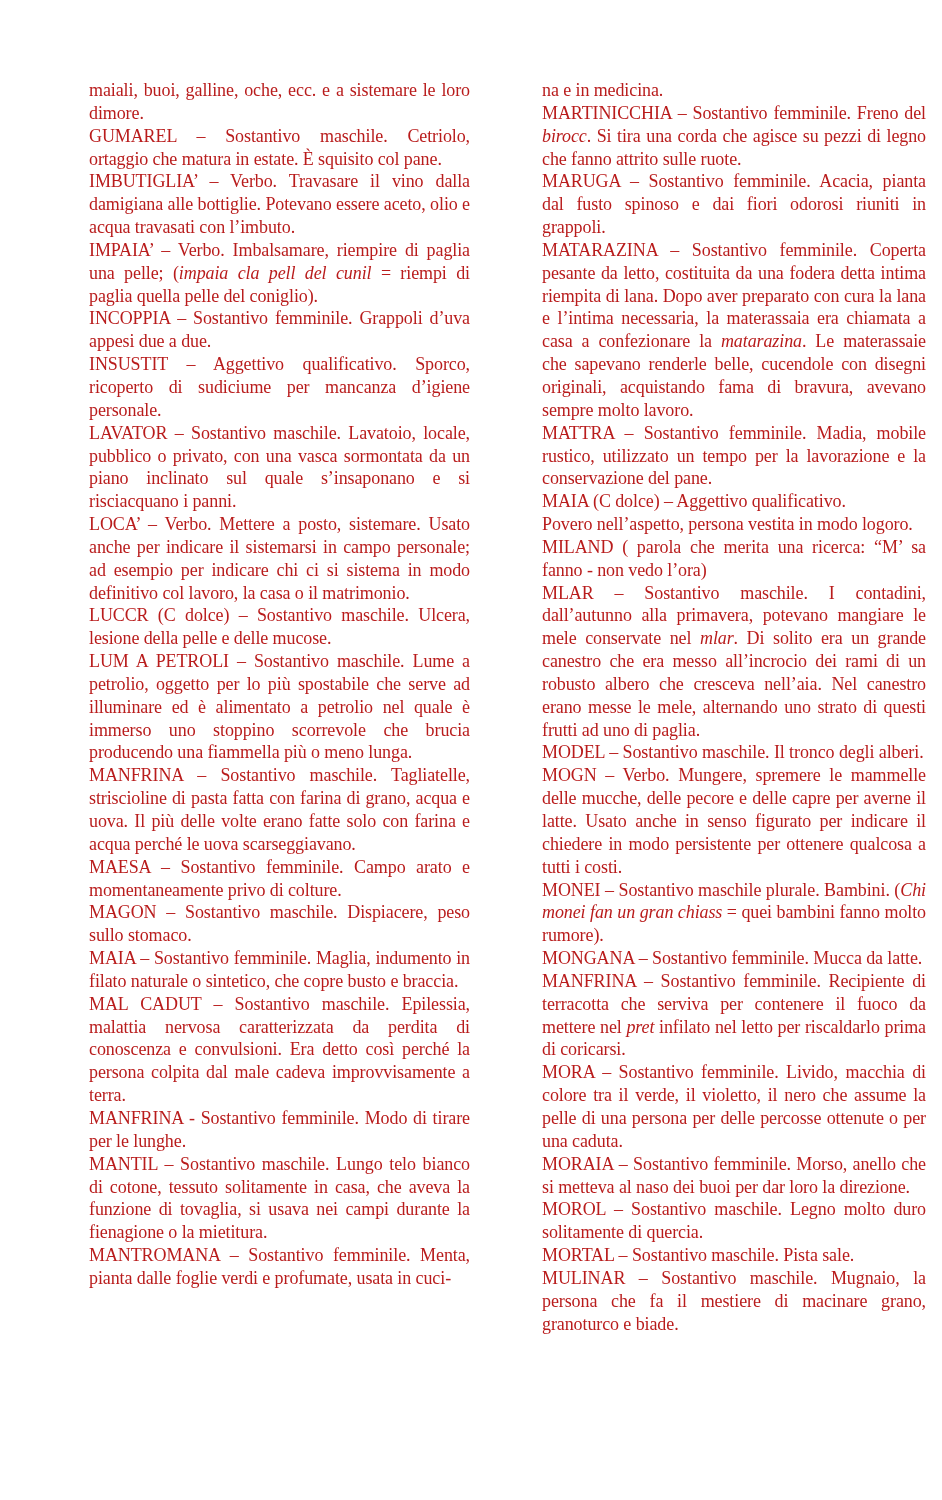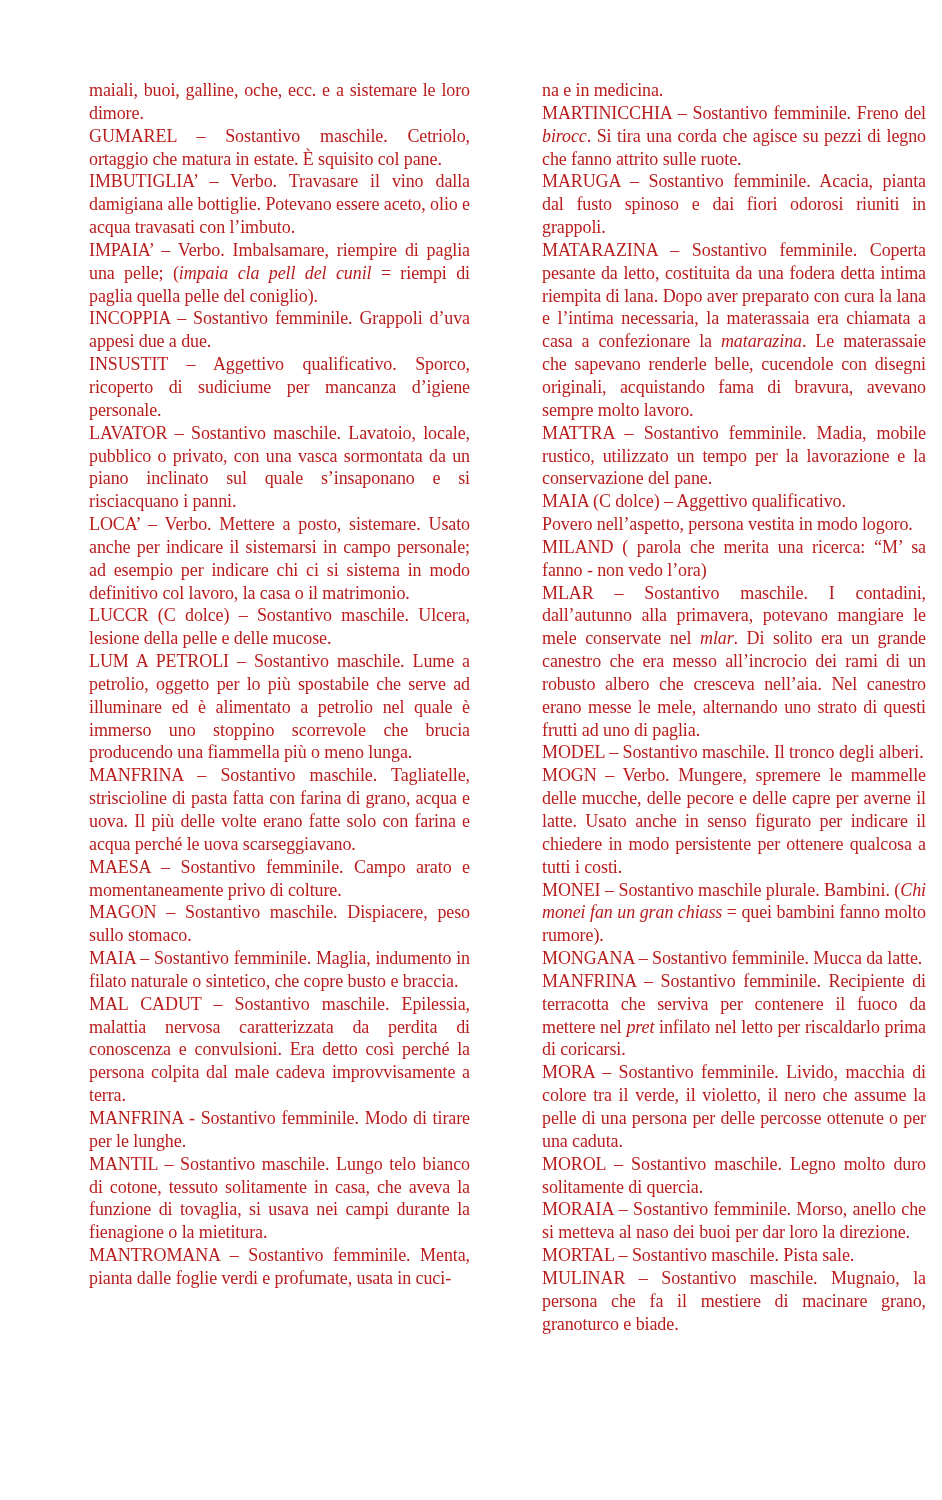--- a/index.html
+++ b/index.html
@@ -67,18 +67,18 @@
       <p class="entry"><span class="b">MAIA</span><span class=""> (C dolce) – Aggettivo qualificativo.</span></p>
       <p class="entry"><span class="">Povero nell’aspetto, persona vestita in modo logoro.</span></p>
       <p class="entry"><span class="b">MILAND ( parola che merita una ricerca: “M’ sa fanno - non vedo l’ora)</span></p>
       <p class="entry"><span class="b">MLAR</span><span class=""> – Sostantivo maschile. I contadini, dall’autunno alla primavera, potevano mangiare le mele conservate nel </span><span class=" i">mlar</span><span class="">. Di solito era un grande canestro che era messo all’incrocio dei rami di un robusto albero che cresceva nell’aia. Nel canestro erano messe le mele, alternando uno strato di questi frutti ad uno di paglia.</span></p>
       <p class="entry"><span class="b">MODEL</span><span class=""> – Sostantivo maschile. Il tronco degli alberi.</span></p>
       <p class="entry"><span class="b">MOGN</span><span class=""> – Verbo. Mungere, spremere le mammelle delle mucche, delle pecore e delle capre per averne il latte. Usato anche in senso figurato per indicare il chiedere in modo persistente per ottenere qualcosa a tutti i costi.</span></p>
       <p class="entry"><span class="b">MONEI</span><span class=""> – Sostantivo maschile plurale. Bambini. (</span><span class=" i">Chi monei fan un gran chiass</span><span class=""> = quei bambini fanno molto rumore).</span></p>
       <p class="entry"><span class="b">MONGANA</span><span class=""> – Sostantivo femminile. Mucca da latte.</span></p>
       <p class="entry"><span class="b">MANFRINA</span><span class=""> – Sostantivo femminile. Recipiente di terracotta che serviva per contenere il fuoco da mettere nel </span><span class=" i">pret</span><span class=""> infilato nel letto per riscaldarlo prima di coricarsi.</span></p>
       <p class="entry"><span class="b">MORA</span><span class=""> – Sostantivo femminile. Livido, macchia di colore tra il verde, il violetto, il nero che assume la pelle di una persona per delle percosse ottenute o per una caduta.</span></p>
+      <p class="entry"><span class="b">MORAIA</span><span class=""> – Sostantivo femminile. Morso, anello che si metteva al naso dei buoi per dar loro la direzione.</span></p>
       <p class="entry"><span class="b">MOROL</span><span class=""> – Sostantivo maschile. Legno molto duro solitamente di quercia.</span></p>
-      <p class="entry"><span class="b">MORAIA</span><span class=""> – Sostantivo femminile. Morso, anello che si metteva al naso dei buoi per dar loro la direzione.</span></p>
       <p class="entry"><span class="b">MORTAL</span><span class=""> – Sostantivo maschile. Pista sale.</span></p>
       <p class="entry"><span class="b">MULINAR</span><span class=""> – Sostantivo maschile. Mugnaio, la persona che fa il mestiere di macinare grano, granoturco e biade.</span></p>
     </div>
 </div>
 
 </body></html>

